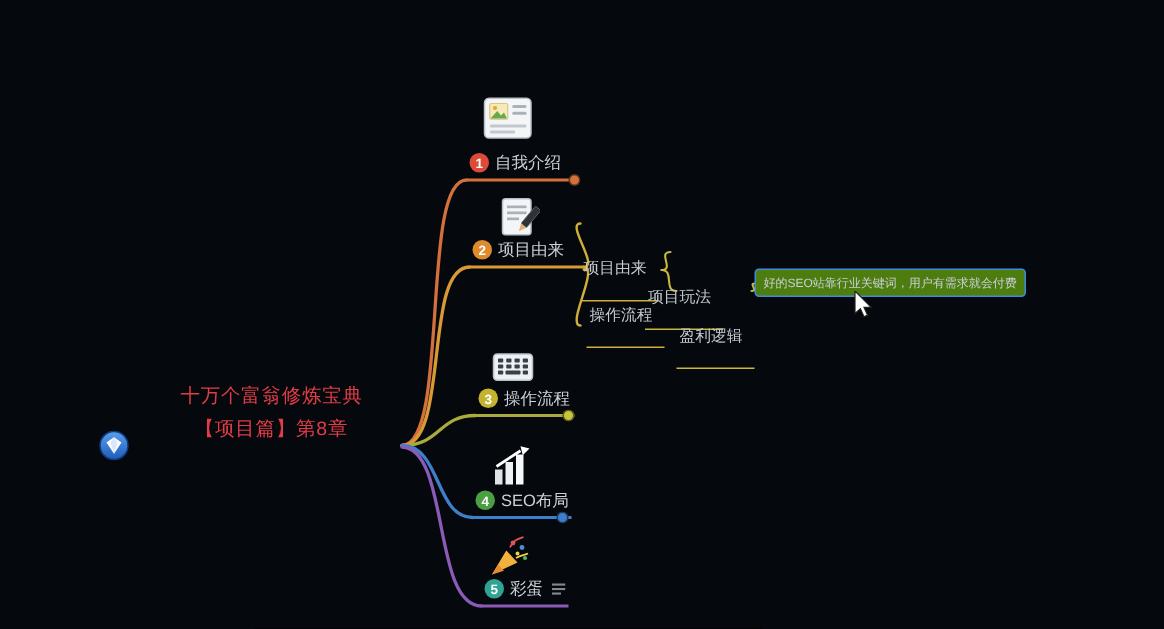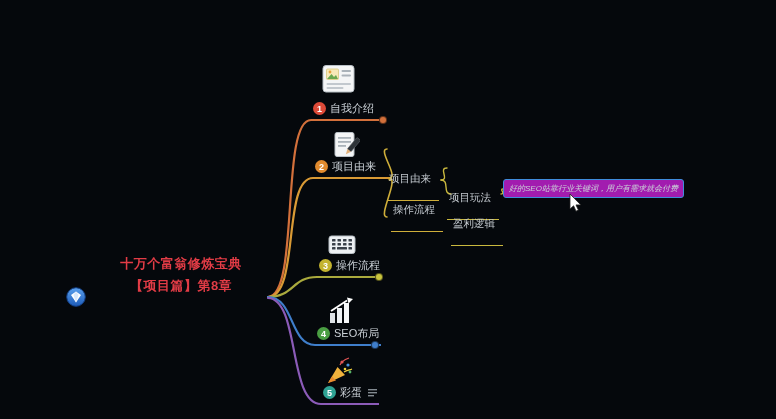--- a/index.html
+++ b/index.html
@@ -7,21 +7,21 @@
   .canvas {
     position:relative; width:776px; height:419px;
     background:#05080c; overflow:hidden;
     font-family:"Liberation Sans","DejaVu Sans",sans-serif;
   }
   svg.links { position:absolute; left:0; top:0; z-index:1; }
 
   
   .central-text {
     position:absolute; left:88px; top:253px; width:186px; z-index:2;
-    text-align:center; color:#e23c46; font-weight:bold;
+    text-align:center; color:#e23c46; font-weight:normal;
     font-size:13px; line-height:22px; letter-spacing:0.5px;
   }
   .central-badge { position:absolute; left:66px; top:287px; z-index:2; }
 
   
   .topic {
     position:absolute; z-index:2;
     display:flex; align-items:center; gap:4px;
     padding:0 2px 3px 2px;
     border-bottom:2px solid var(--lc,#888);
@@ -30,22 +30,22 @@
   .topic .prio {
     width:13px; height:13px; border-radius:50%; flex:0 0 13px;
     color:#fff; font-size:9px; font-weight:bold;
     display:flex; align-items:center; justify-content:center;
   }
   .topic.sub { font-size:10.5px; border-bottom-width:1.5px; padding-bottom:14px; color:#c4cad0;margin-top:40px; }
 
   .selected-node {
     position:absolute; z-index:3;
     border:1.5px solid #3f8cdc; border-radius:3px;
-    background:#a21caf; color:#c9d0d7;
-    font-size:8px; line-height:11px; padding:3px 5px; white-space:nowrap;font-style:italic;
+    background:#4d7c0f; color:#c9d0d7;
+    font-size:8px; line-height:11px; padding:3px 5px; white-space:nowrap;
   }
 
   .sticker { position:absolute; z-index:2; }
   .dot {
     position:absolute; z-index:3; width:8px; height:8px; border-radius:50%;
     border:1px solid rgba(0,0,0,.55);
   }
   .mini-icon { display:inline-flex; margin-left:2px; opacity:.85; }
   .cursor { position:absolute; z-index:10; }
 </style>
@@ -122,21 +122,21 @@
     <span class="prio" style="background:#e08a2e">2</span>
     <span>项目由来</span>
   </div>
 
   <div class="topic sub" style="left:387px;top:132px;width:52px;--lc:#cfae3a">
     <span>项目由来</span>
   </div>
   <div class="topic sub" style="left:391px;top:163px;width:52px;--lc:#cfae3a">
     <span>操作流程</span>
   </div>
-  <div class="topic sub" style="left:447px;top:151px;width:52px;--lc:#c9b83e">
+  <div class="topic sub" style="left:430px;top:151px;width:52px;--lc:#c9b83e">
     <span>项目玩法</span>
   </div>
   <div class="topic sub" style="left:451px;top:177px;width:52px;--lc:#c9b83e">
     <span>盈利逻辑</span>
   </div>
 
   <div class="selected-node" style="left:503px;top:179px">
     <span>好的SEO站靠行业关键词，用户有需求就会付费</span>
   </div>
 

